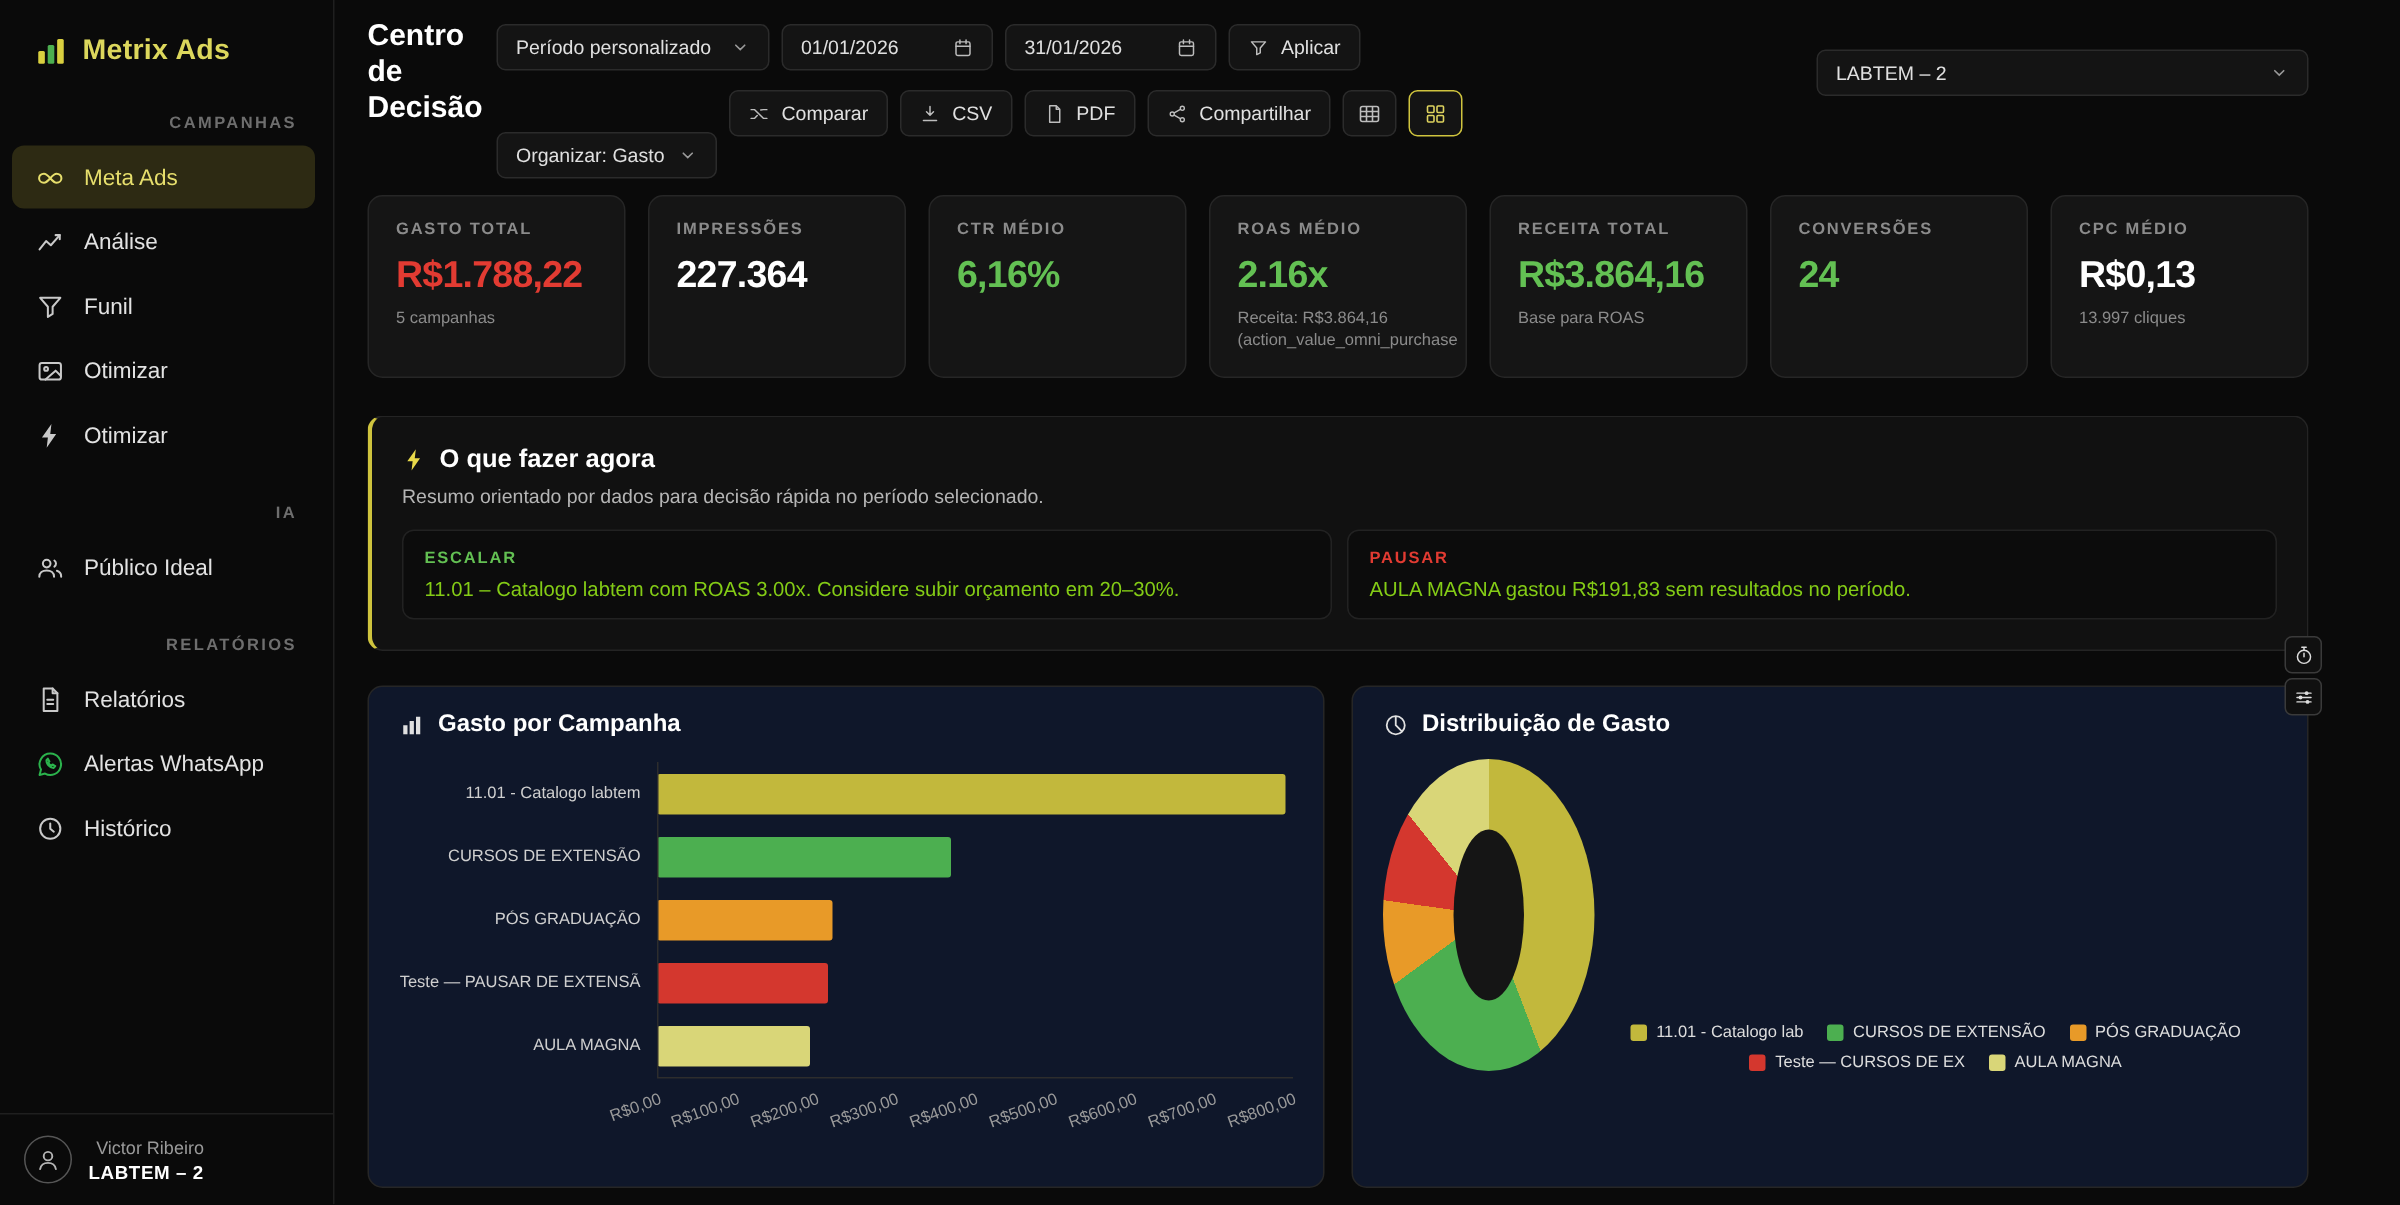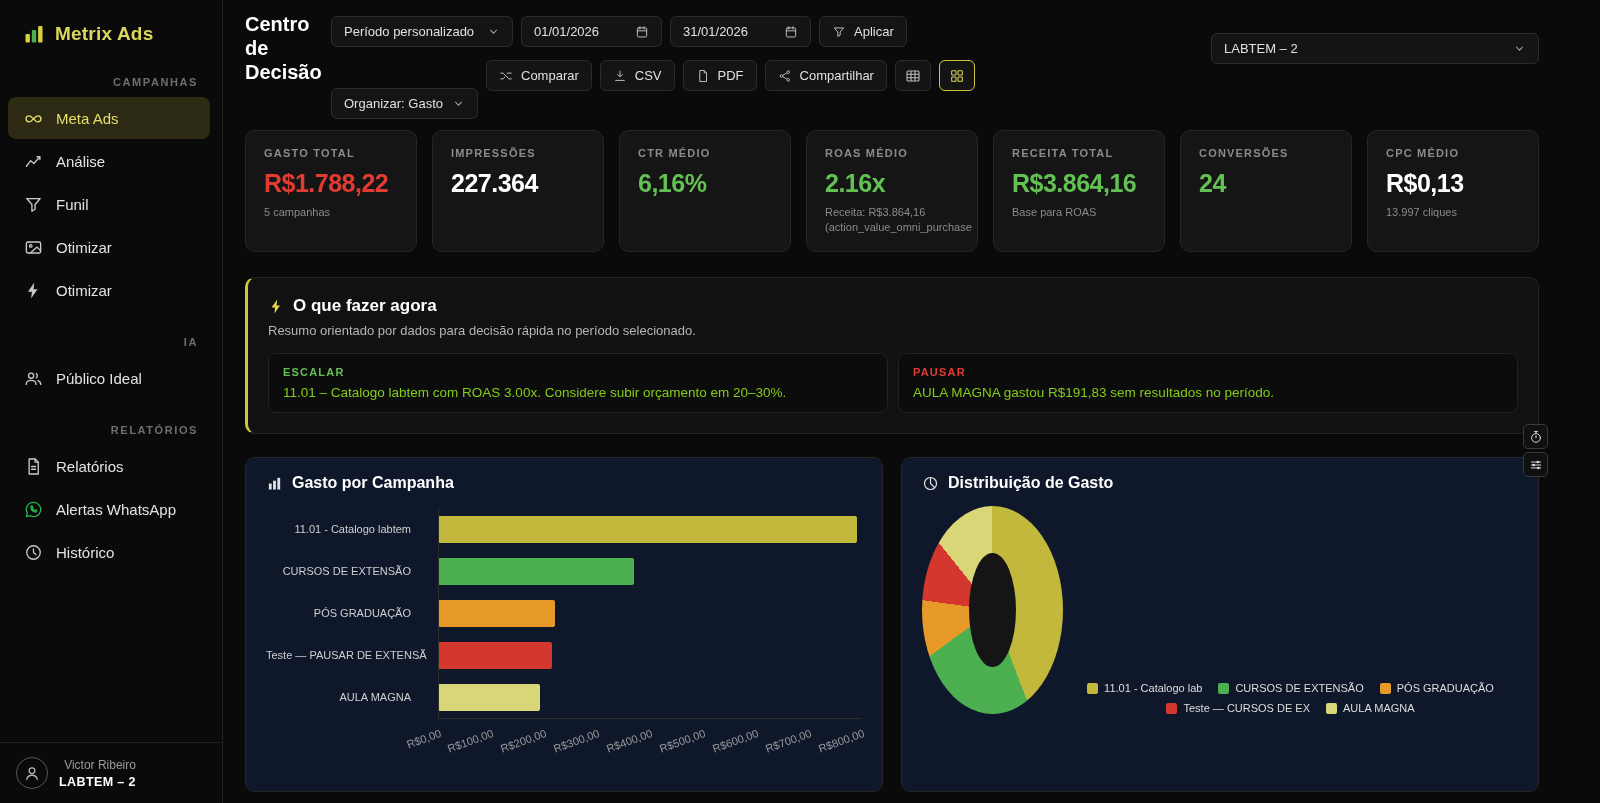--- a/index.html
+++ b/index.html
@@ -72,21 +72,21 @@
   
   .charts { display:flex; gap:18px; margin-top:23px; }
   .panel { flex:1; background:#0f172a; border:1px solid #262626; border-radius:10px;
     padding:16px 20px; height:335px; }
   .panel-title { display:flex; gap:9px; align-items:center; font-size:16px; font-weight:700; color:#fff; }
   .panel-title .icon { width:17px; height:17px; color:#e0e0e0; }
 
   .bar-chart { margin-top:16px; position:relative; }
   .vline { position:absolute; left:172px; top:0; height:210px; width:1px; background:#2d2d2d; }
   .bar-row { display:flex; align-items:center; height:42px; }
-  .bar-label { width:172px; text-align:right; padding-right:27px; font-size:11px; color:#cfcfcf;
+  .bar-label { width:172px; text-align:right; padding-right:11px; font-size:11px; color:#cfcfcf;
     white-space:nowrap; overflow:hidden; }
   .bar-track { flex:1; height:27px; }
   .bar-fill { height:100%; border-radius:2px; }
   .bar-axis { margin-left:172px; position:relative; height:44px; border-top:1px solid #2d2d2d; }
   .tickwrap { position:absolute; top:8px; width:0; }
   .tick { position:absolute; right:0; top:0; white-space:nowrap; font-size:11px; color:#9a9a9a;
     transform-origin:100% 0; transform:rotate(-20deg); }
 
   .donut-wrap { display:flex; flex-direction:row; align-items:flex-end; }
   .donut { width:208px; height:208px; border-radius:50%; position:relative; margin-top:14px; }

